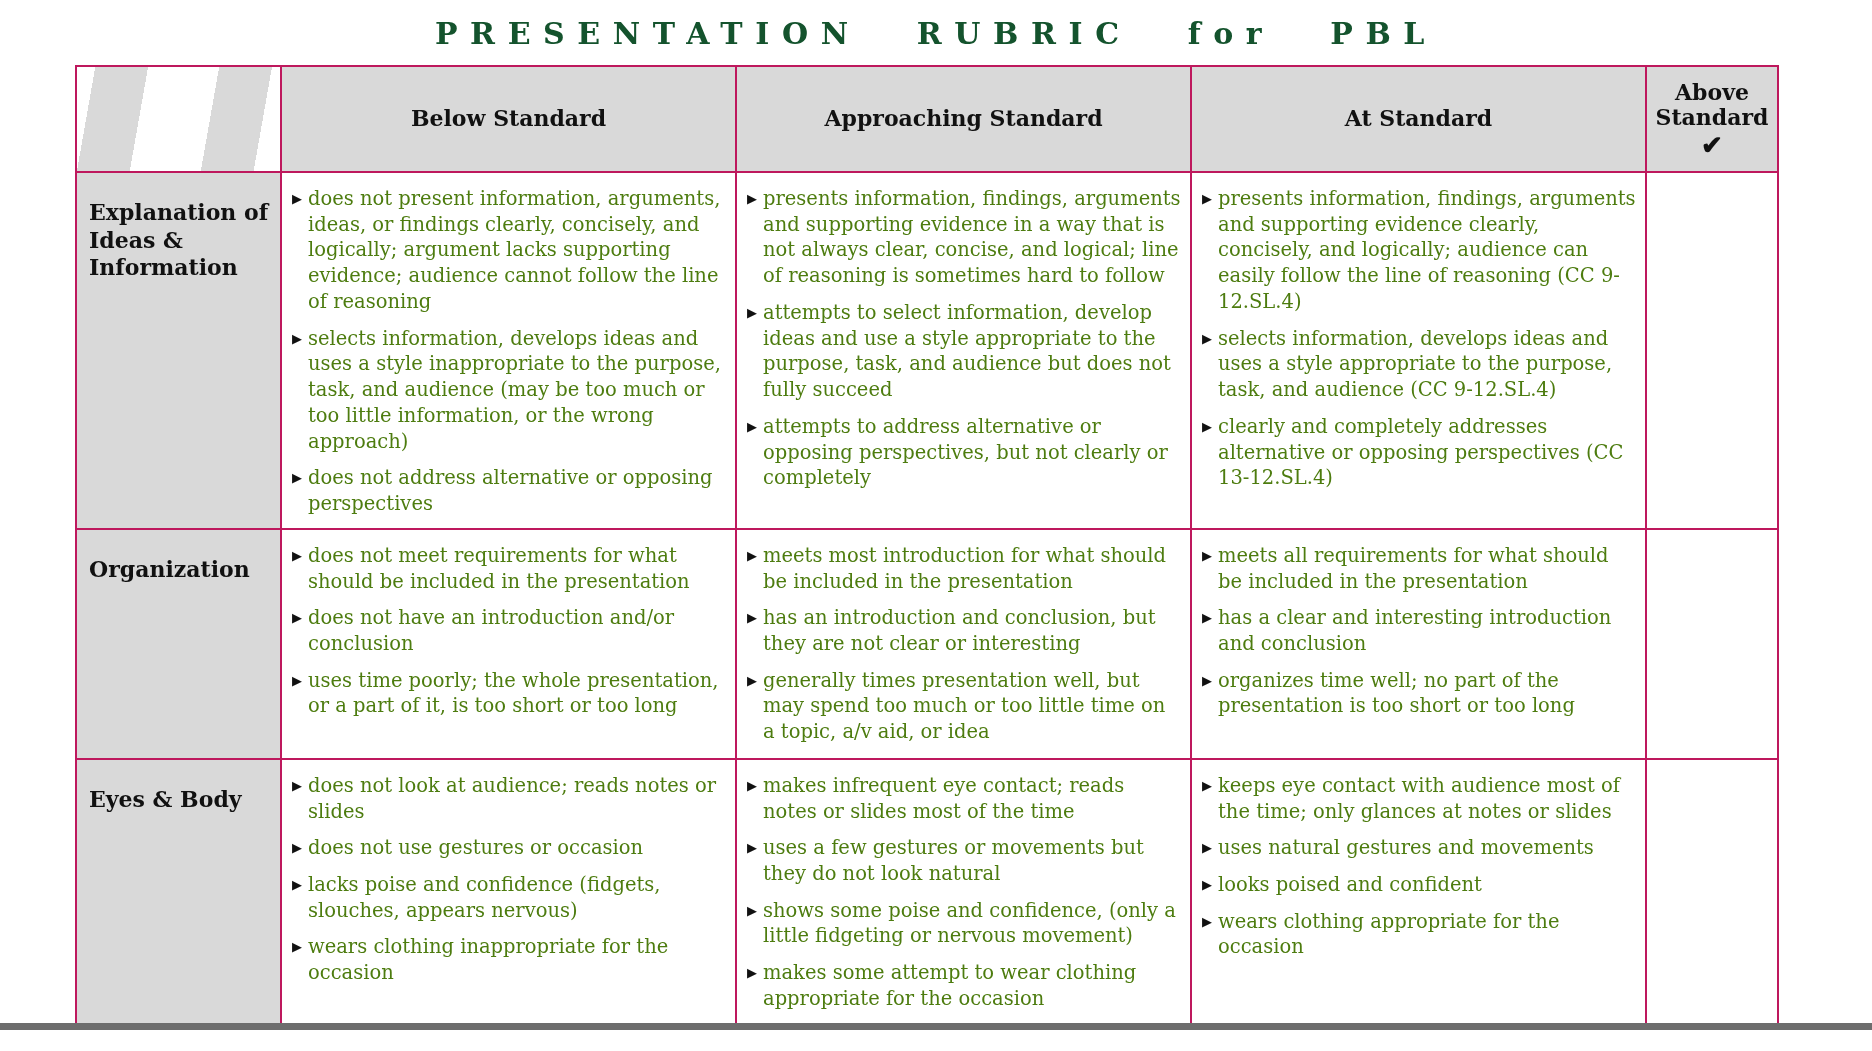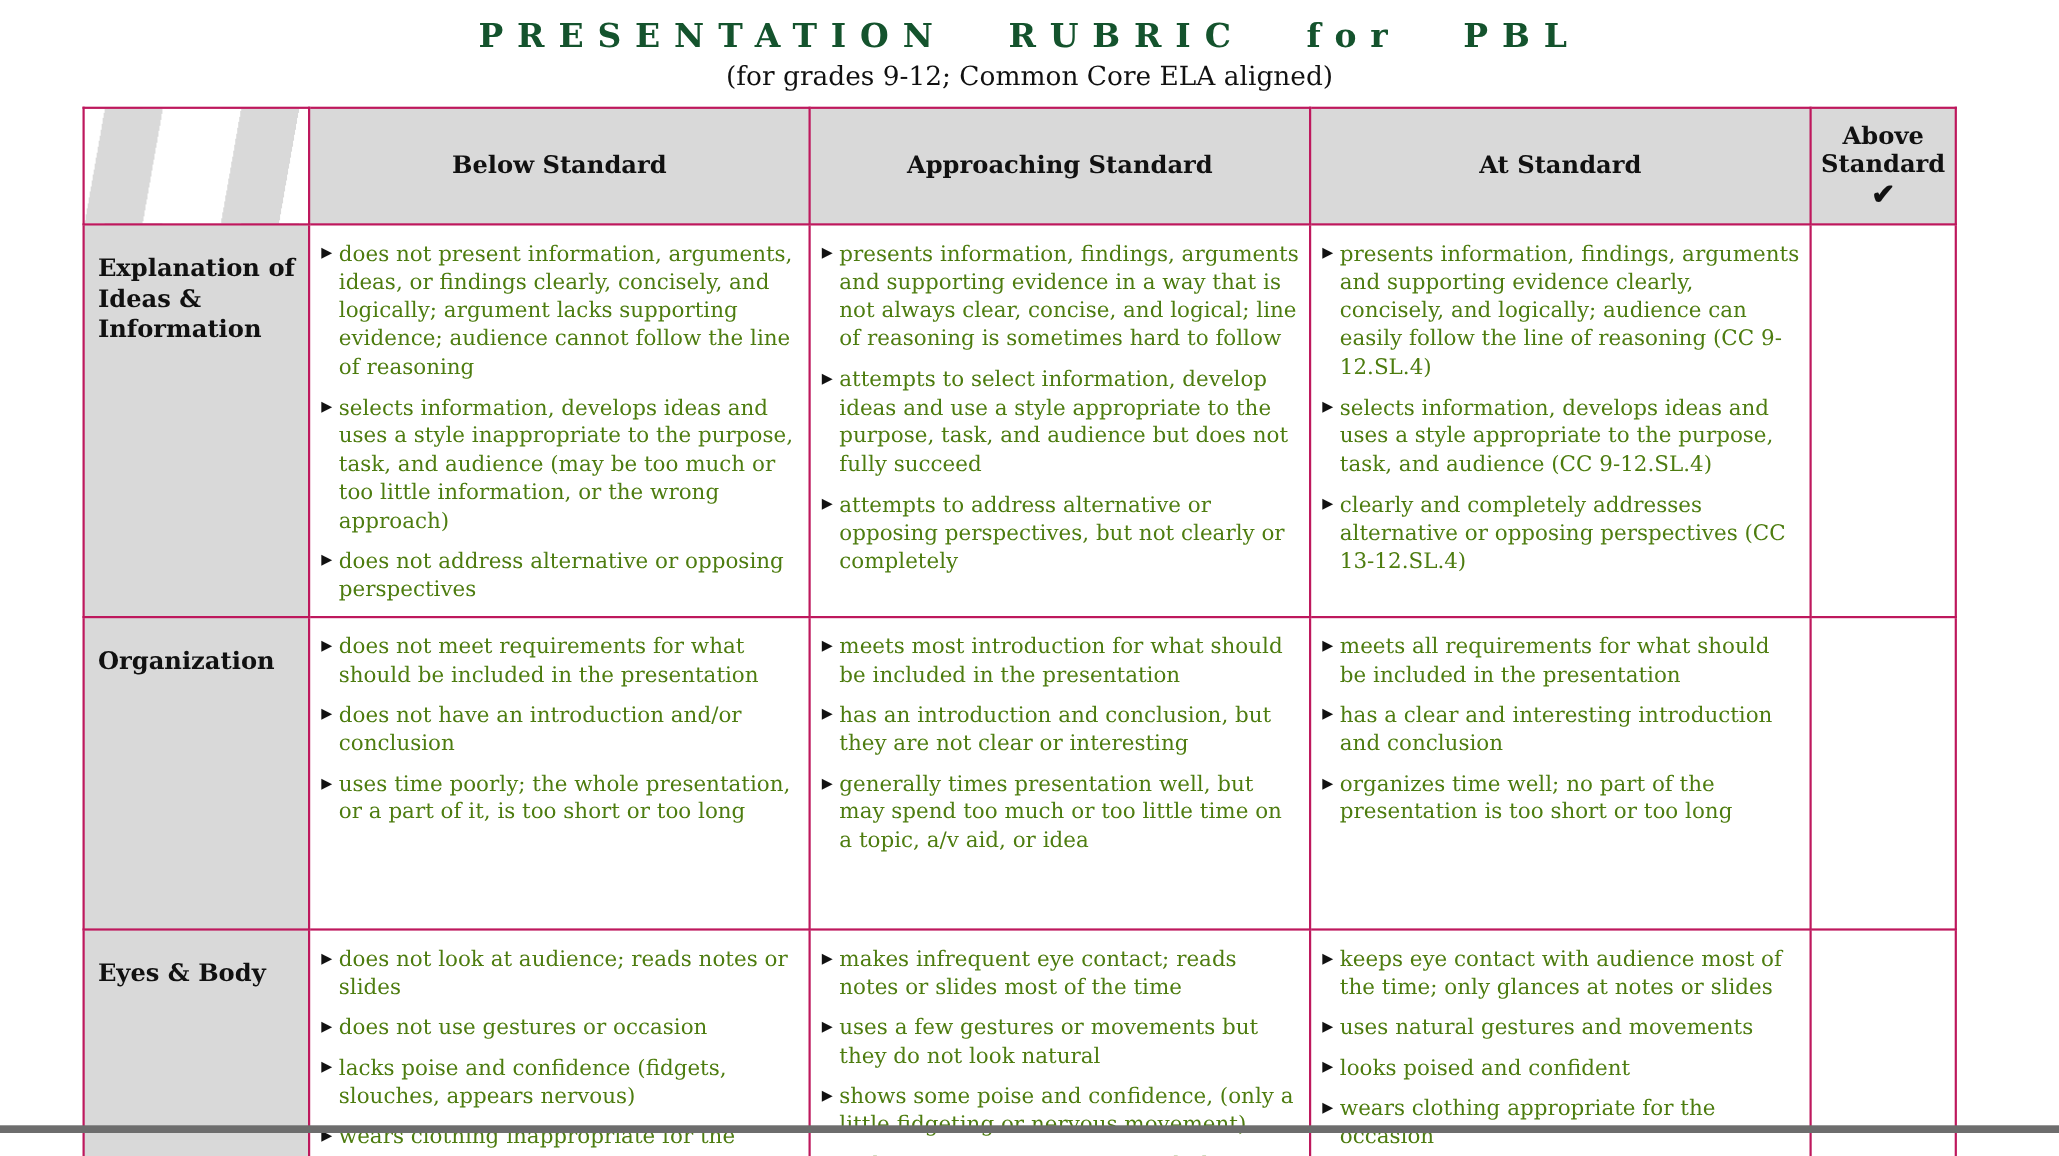--- a/index.html
+++ b/index.html
@@ -40,34 +40,33 @@
   .rubric td.cell-above{background:#fff;}
   .bullet{display:flex;margin:0 0 11px 0;}
   .bullet .marker{
     flex:0 0 16px;font-size:13px;line-height:1;padding-top:6px;color:#111;
   }
   .bullet .btext{flex:1 1 auto;color:#4d7c0f;}
   .check{font-size:26px;font-weight:bold;line-height:1;margin-top:2px;}
   .hdr-above-label{line-height:1.15;}
   
   tr.row-0{height:340px;}
-  tr.row-1{height:284px;}
+  tr.row-1{height:230px;}
   tr.row-2{height:248px;}
   
   .page-break-line{
     position:absolute;left:0;top:1023px;width:1872px;height:7px;
     background:#6d6d6d;z-index:5;
   }
 </style>
 </head>
 <body>
 
 <div class="doc-header">
   <h1 class="doc-title">PRESENTATION RUBRIC for PBL</h1>
-  <div class="doc-subtitle">(for grades 9-12; Common Core ELA aligned)</div>
 </div>
 
 <table class="rubric">
   <colgroup>
     <col style="width:205px">
     <col style="width:455px">
     <col style="width:455px">
     <col style="width:455px">
     <col style="width:132px">
   </colgroup>

